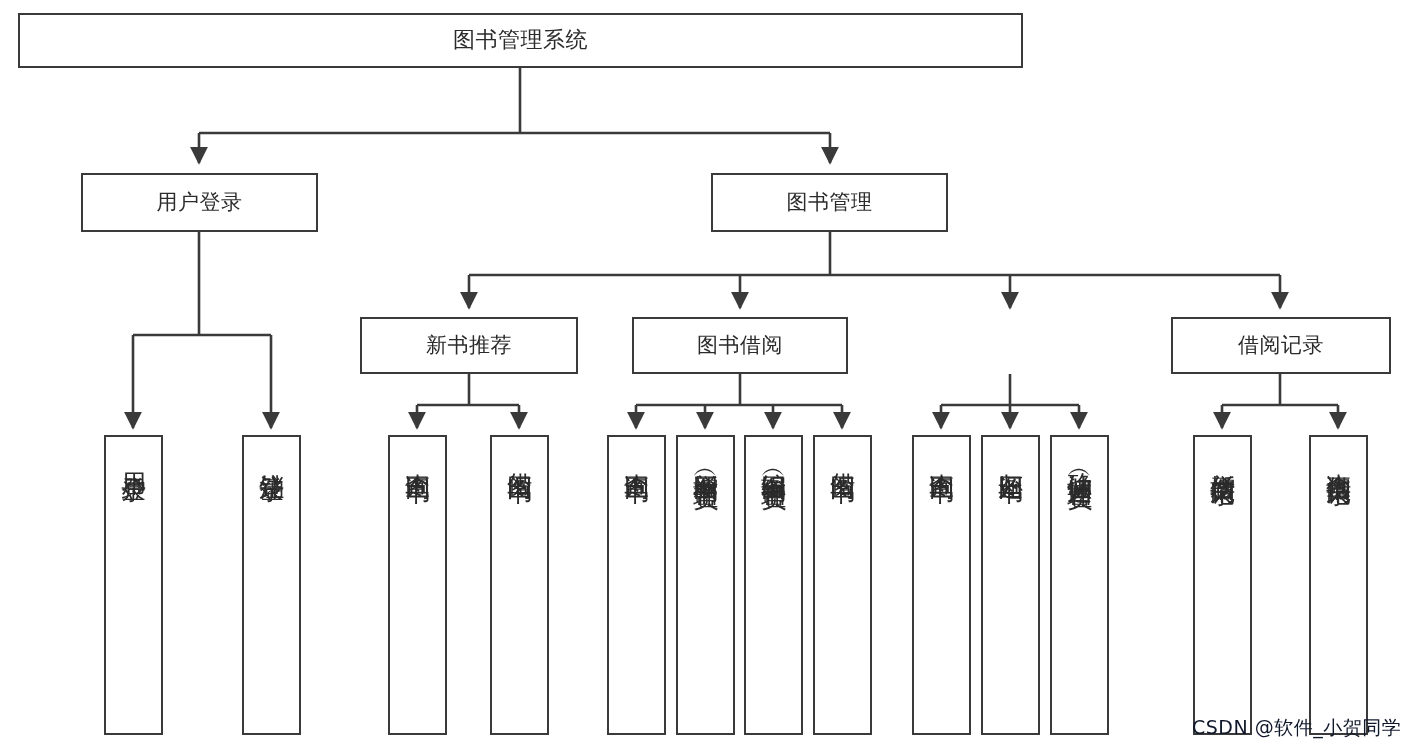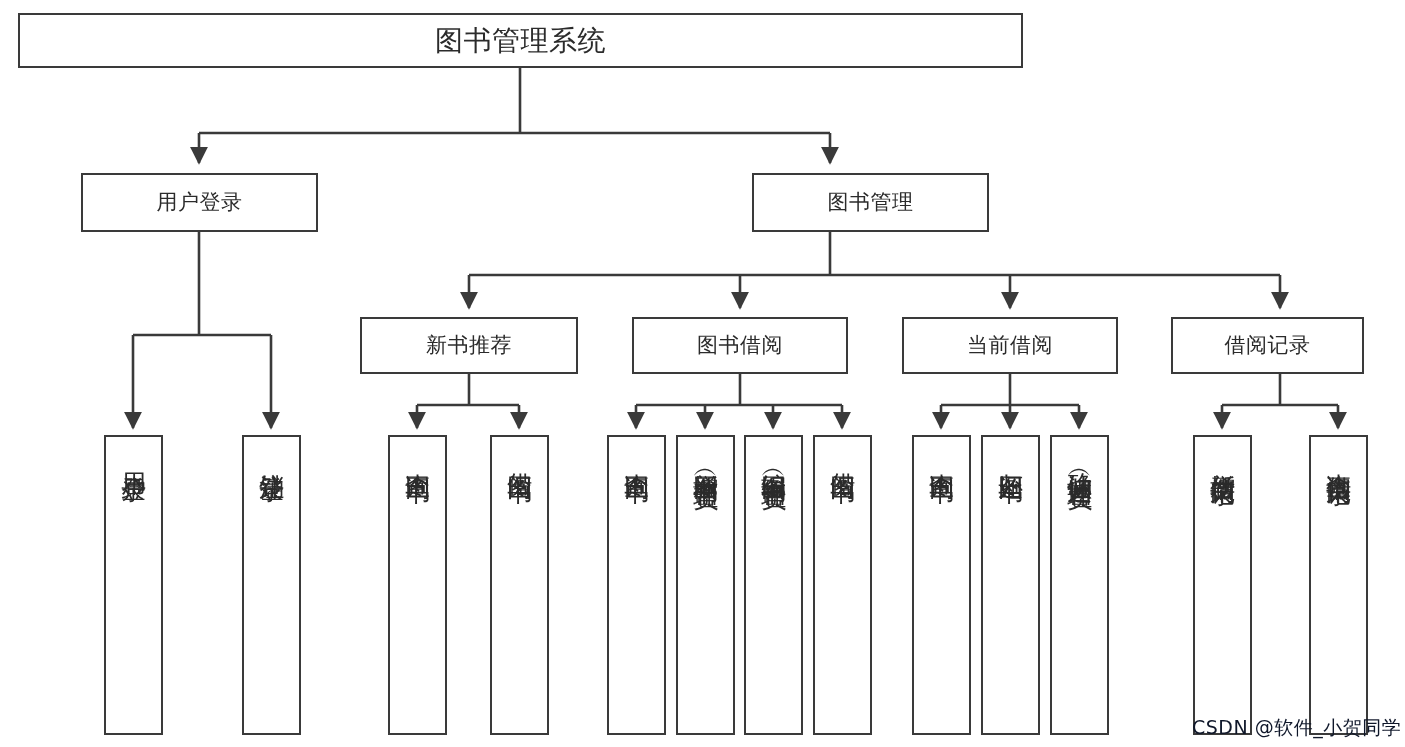--- a/index.html
+++ b/index.html
@@ -37,21 +37,21 @@
   }
   .node .label {
     text-align: center;
     line-height: 1.12;
     letter-spacing: 0.5px;
   }
   .node.horiz .label {
     font-size: 21px;
   }
   .node.root .label {
-    font-size: 28px;
+    font-size: 22px;
   }
   .node.vert {
     align-items: flex-start;
     justify-content: center;
     padding-top: 16px;
   }
   .node.vert .label {
     writing-mode: vertical-rl;
     text-orientation: upright;
     font-size: 25px;
@@ -123,34 +123,31 @@
     </g>
   </svg>
 
   <div class="node root horiz" style="left:18px; top:13px; width:1005px; height:55px;">
     <span class="label">图书管理系统</span>
   </div>
 
   <div class="node horiz" style="left:81px; top:173px; width:237px; height:59px;">
     <span class="label">用户登录</span>
   </div>
-  <div class="node horiz" style="left:711px; top:173px; width:237px; height:59px;margin-left:41px;">
+  <div class="node horiz" style="left:711px; top:173px; width:237px; height:59px;">
     <span class="label">图书管理</span>
   </div>
 
   <div class="node horiz" style="left:632px; top:317px; width:216px; height:57px;">
     <span class="label">图书借阅</span>
   </div>
   <div class="node horiz" style="left:360px; top:317px; width:218px; height:57px;">
     <span class="label">新书推荐</span>
   </div>
-  <div class="node horiz" style="left:902px; top:317px; width:216px; height:57px;">
-    <span class="label">当前借阅</span>
-  </div>
-  <div class="node horiz" style="left:1171px; top:317px; width:193px; height:57px;">
+  <div class="node horiz" style="left:1171px; top:317px; width:220px; height:57px;">
     <span class="label">借阅记录</span>
   </div>
 
   <div class="node vert" style="left:104px; top:435px; width:59px; height:300px;">
     <span class="label">用户登录</span>
   </div>
   <div class="node vert" style="left:242px; top:435px; width:59px; height:300px;">
     <span class="label">注销登录</span>
   </div>
 

